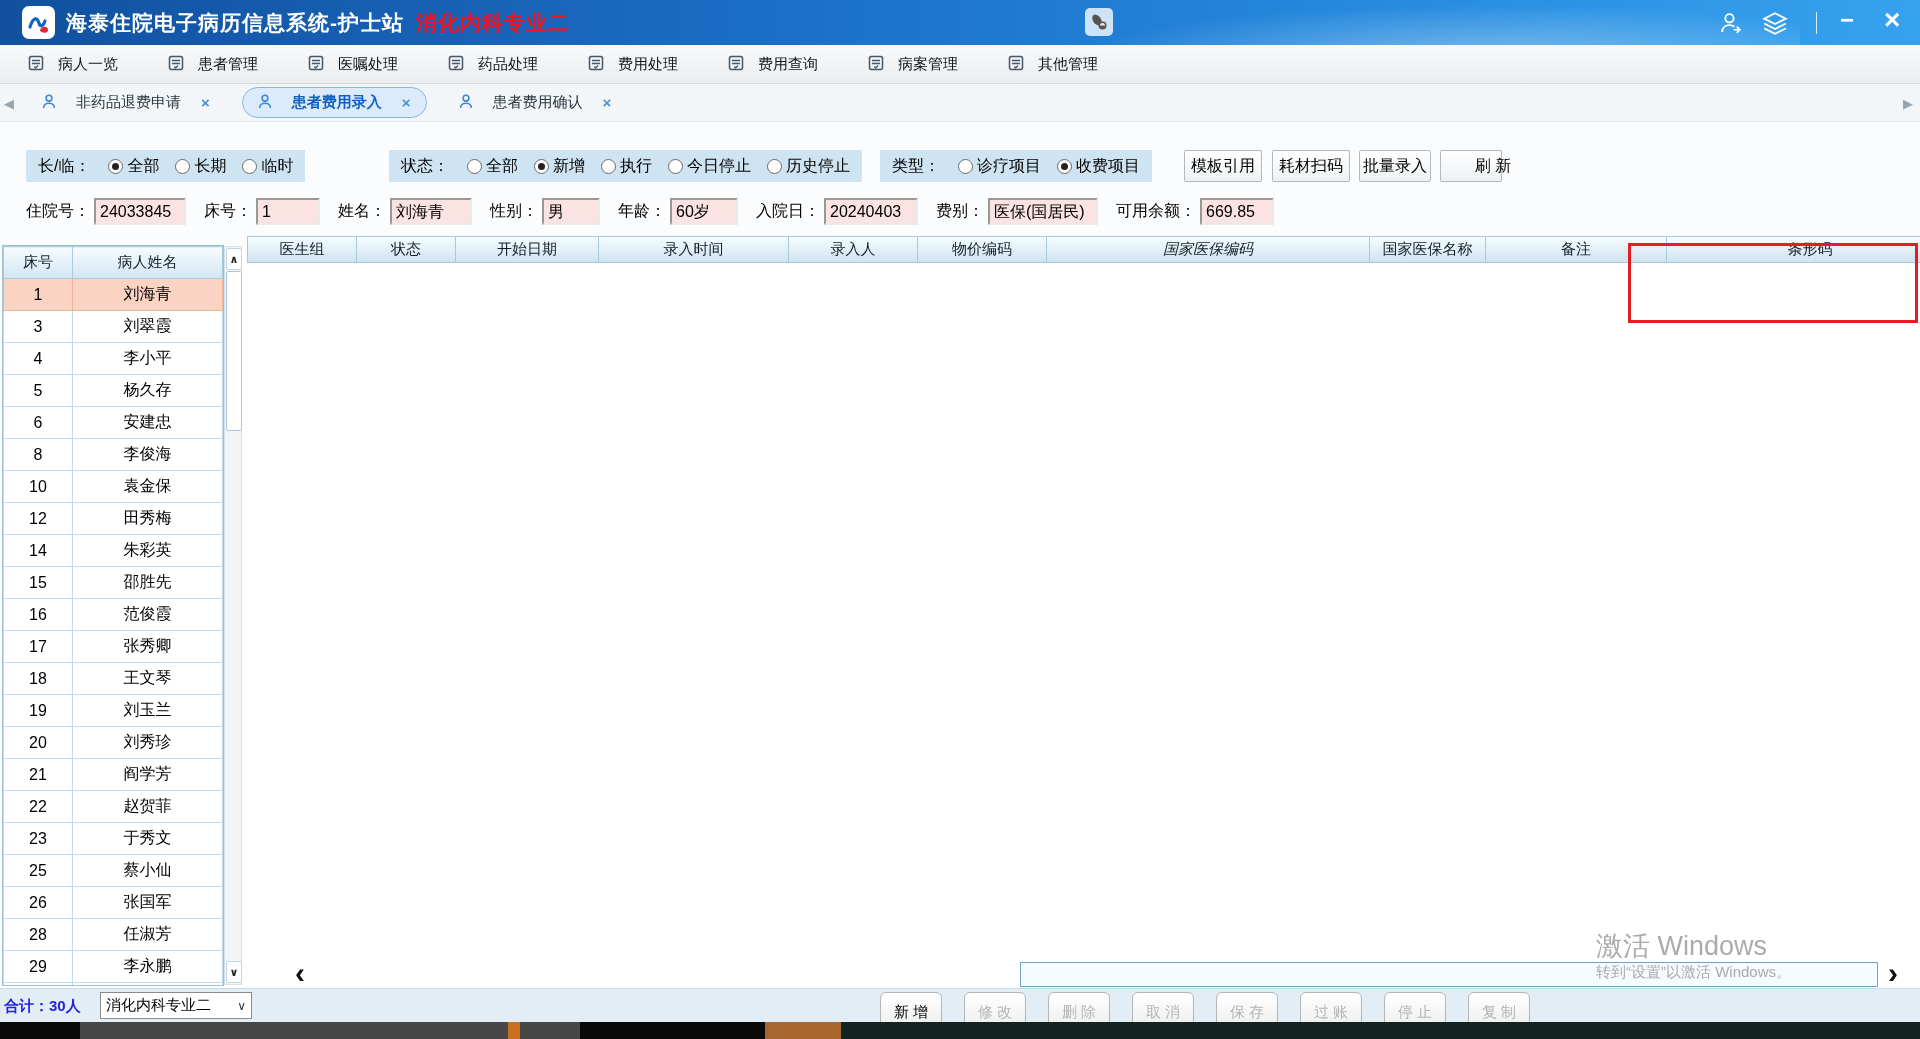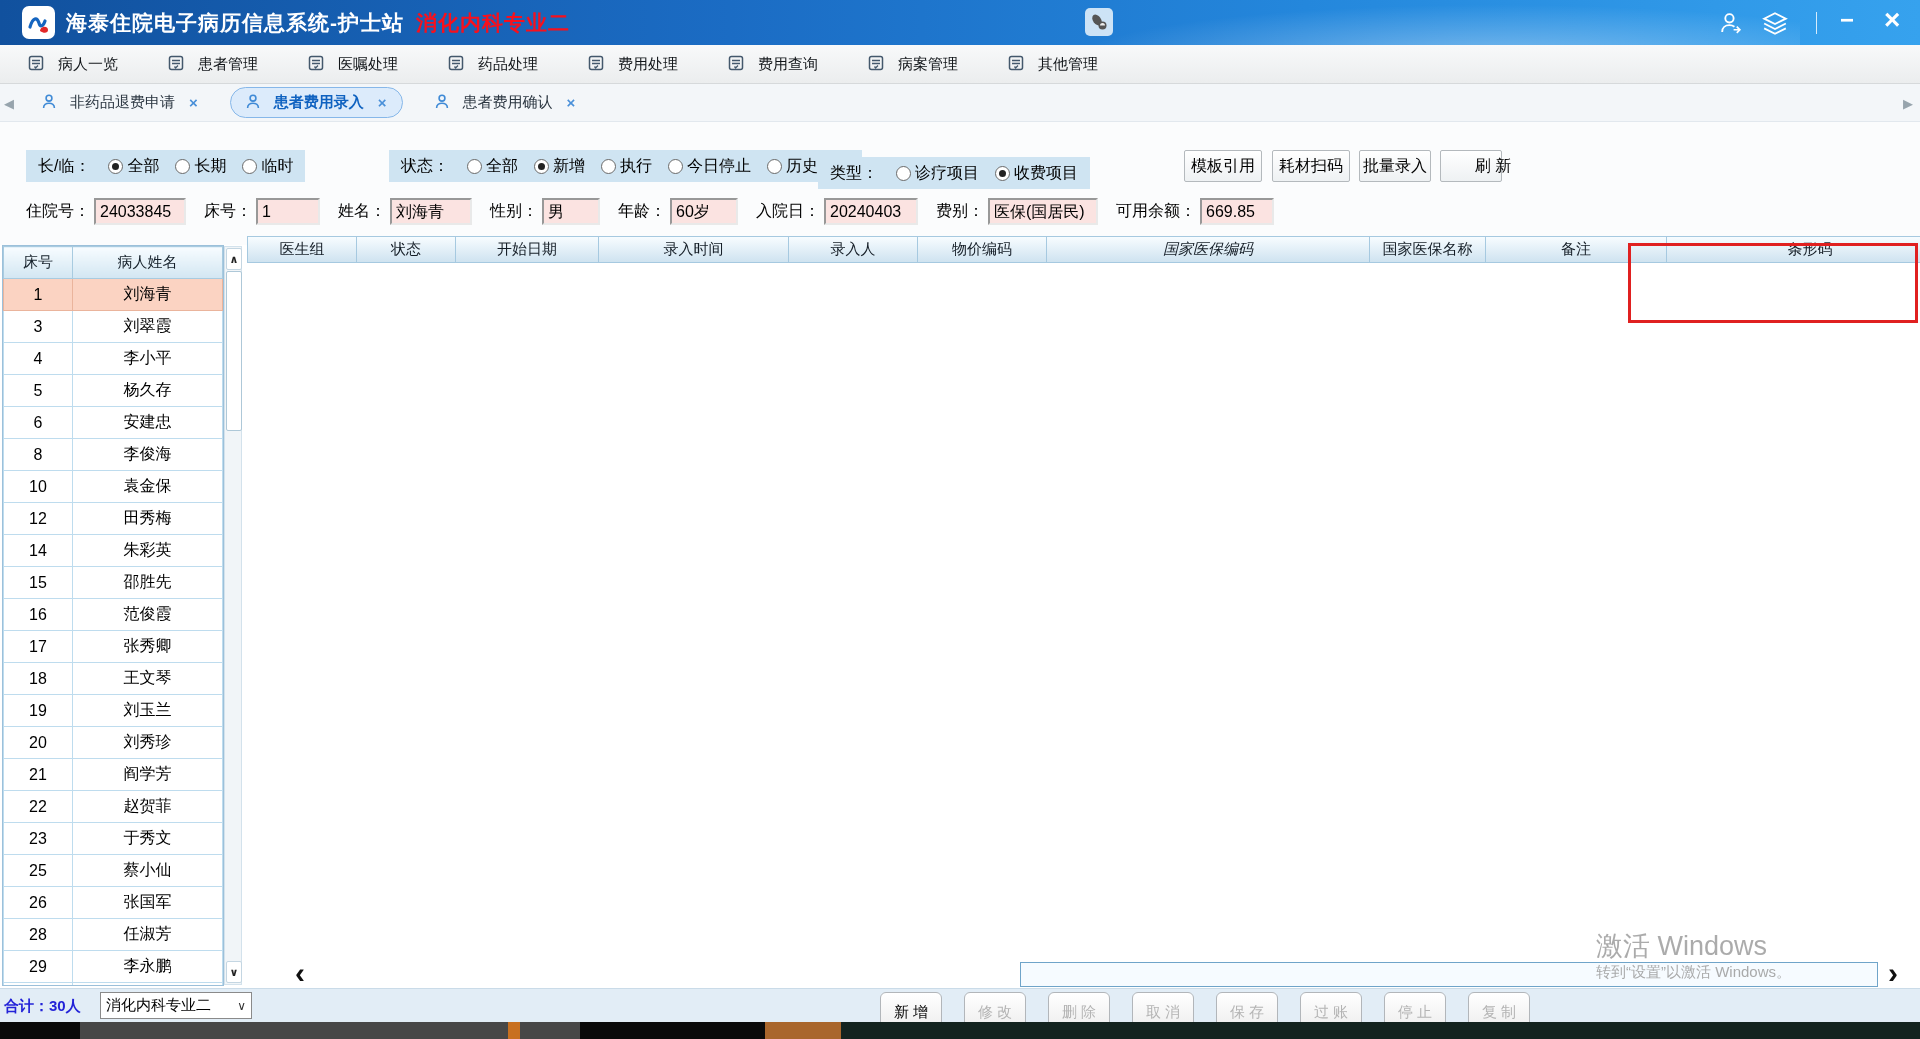--- a/index.html
+++ b/index.html
@@ -25,21 +25,21 @@
   .tb-glyph{font-size:24px;font-weight:bold;line-height:1;cursor:default}
 
   
   .menubar{left:0;top:45px;width:1920px;height:39px;background:linear-gradient(#f8f9fa,#ebedee);
     border-bottom:1px solid #d6d9db;display:flex;align-items:center;padding-left:28px;gap:50px;box-sizing:border-box}
   .menu-item{display:flex;align-items:center;gap:14px;font-size:15px;color:#101418;cursor:default;white-space:nowrap}
 
   
   .tabbar{left:0;top:84px;width:1920px;height:38px;background:#f3f6f9;border-bottom:1px solid #e2e8ee;
     display:flex;align-items:center;padding-left:26px;gap:16px;box-sizing:border-box}
-  .tab{display:flex;align-items:center;gap:14px;font-size:15px;color:#2a3540;padding:5px 15px;
+  .tab{display:flex;align-items:center;gap:20px;font-size:15px;color:#2a3540;padding:5px 15px;
     border-radius:16px;border:1px solid transparent;white-space:nowrap;cursor:default}
   .tab.active{background:#dcebfb;border-color:#86b7e9;color:#0f62c0;font-weight:bold}
   .tab-close{color:#4a90d9;font-weight:bold;font-size:15px}
   .tab-scroll{color:#97a4ad;font-size:13px;z-index:2}
 
   
   .filter-zone{left:0;top:122px;width:1920px;height:123px;background:#fbfcfd}
   .filter-group{position:absolute;top:150px;height:32px;background:#cfe4f2;display:flex;
     align-items:center;padding:0 12px;gap:6px;font-size:16px;white-space:nowrap}
   .fg-label{margin-right:2px}
@@ -258,21 +258,21 @@
       </span>
       <span class="opt">
         <span class="radio"></span>
         <span>今日停止</span>
       </span>
       <span class="opt">
         <span class="radio"></span>
         <span>历史停止</span>
       </span>
     </div>
-    <div class="filter-group" style="left: 818px; margin-top: 7px;">
+    <div class="filter-group" style="left: 880px;">
       <span class="fg-label">类型：</span>
       <span class="opt">
         <span class="radio"></span>
         <span>诊疗项目</span>
       </span>
       <span class="opt">
         <span class="radio checked"></span>
         <span>收费项目</span>
       </span>
     </div>

